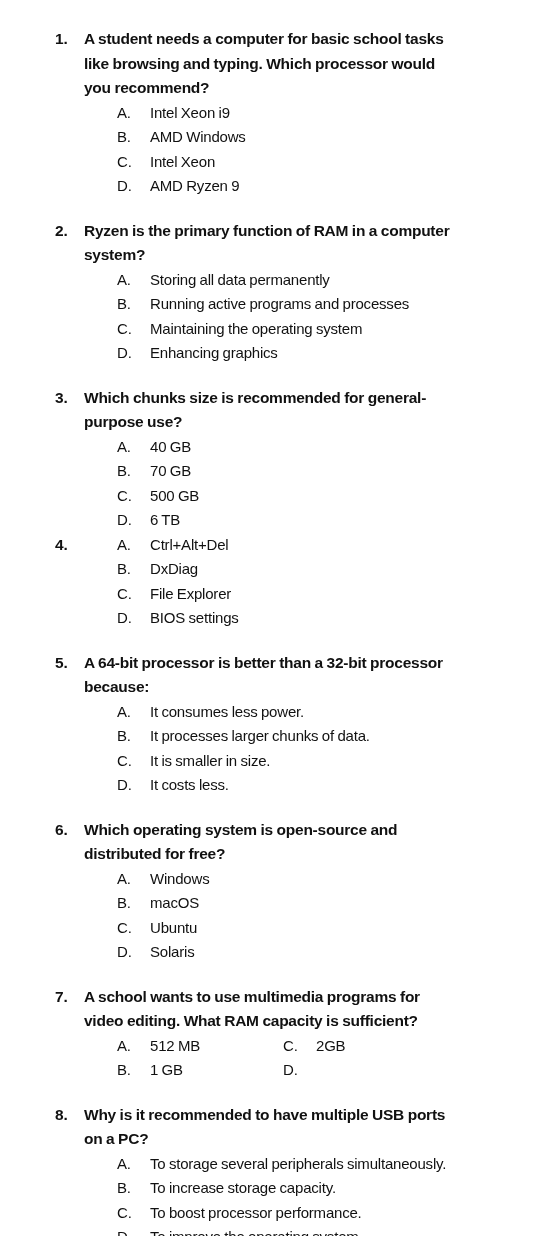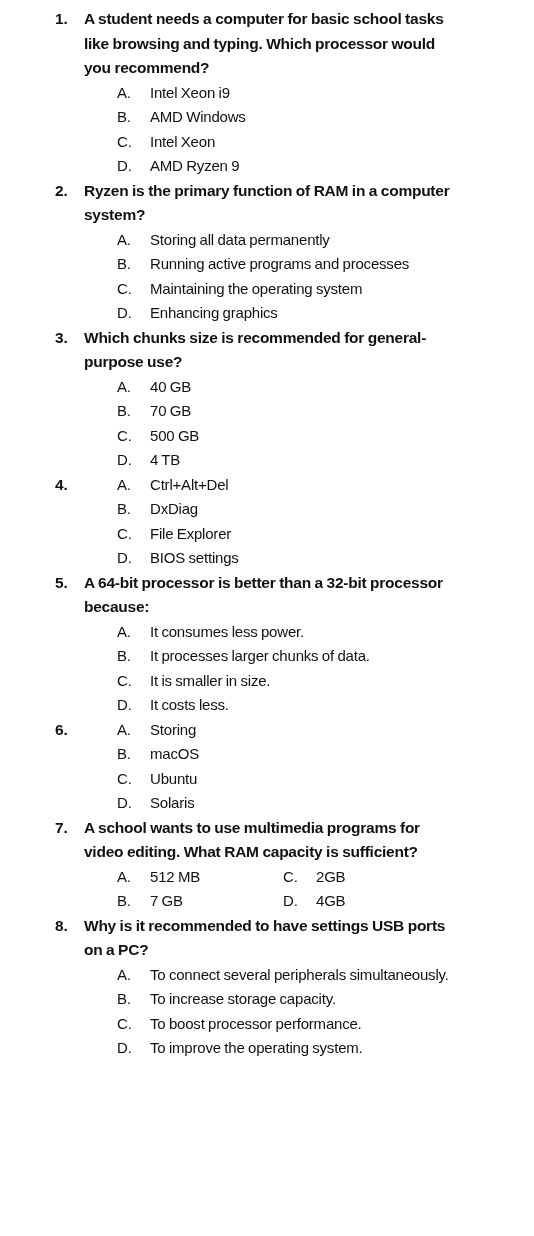--- a/index.html
+++ b/index.html
@@ -48,20 +48,21 @@
     white-space: nowrap;
   }
 
   .q-text {
     font-weight: bold;
     font-size: 15.5px;
     line-height: 24.5px;
     letter-spacing: -0.25px;
     width: 378px;
     word-spacing: -0.4px;
+    margin-top: 20px;
   }
 
   .opts {
     list-style: none;
     margin: 0;
     padding: 0;
   }
 
   .opt {
     position: relative;
@@ -161,21 +162,21 @@
           <li class="opt">
             <span class="opt-letter">B.</span>
             <span class="opt-text">70 GB</span>
           </li>
           <li class="opt">
             <span class="opt-letter">C.</span>
             <span class="opt-text">500 GB</span>
           </li>
           <li class="opt">
             <span class="opt-letter">D.</span>
-            <span class="opt-text">4 TB</span>
+            <span class="opt-text">6 TB</span>
           </li>
         </ul>
       </li>
       <li class="q-item">
         <span class="q-num">4.</span>
         <ul class="opts">
           <li class="opt">
             <span class="opt-letter">A.</span>
             <span class="opt-text">Ctrl+Alt+Del</span>
           </li>
@@ -210,24 +211,25 @@
             <span class="opt-text">It is smaller in size.</span>
           </li>
           <li class="opt">
             <span class="opt-letter">D.</span>
             <span class="opt-text">It costs less.</span>
           </li>
         </ul>
       </li>
       <li class="q-item">
         <span class="q-num">6.</span>
-        <ul class="opts">
-          <li class="opt">
-            <span class="opt-letter">A.</span>
-            <span class="opt-text">Storing</span>
+        <div class="q-text">Which operating system is open-source and distributed for free?</div>
+        <ul class="opts">
+          <li class="opt">
+            <span class="opt-letter">A.</span>
+            <span class="opt-text">Windows</span>
           </li>
           <li class="opt">
             <span class="opt-letter">B.</span>
             <span class="opt-text">macOS</span>
           </li>
           <li class="opt">
             <span class="opt-letter">C.</span>
             <span class="opt-text">Ubuntu</span>
           </li>
           <li class="opt">
@@ -239,39 +241,38 @@
       <li class="q-item">
         <span class="q-num">7.</span>
         <div class="q-text">A school wants to use multimedia programs for video editing. What RAM capacity is sufficient?</div>
         <ul class="opts two-col">
           <li class="opt">
             <span class="opt-letter">A.</span>
             <span class="opt-text">512 MB</span>
           </li>
           <li class="opt">
             <span class="opt-letter">B.</span>
-            <span class="opt-text">7 GB</span>
+            <span class="opt-text">1 GB</span>
           </li>
           <li class="opt">
             <span class="opt-letter">C.</span>
             <span class="opt-text">2GB</span>
           </li>
           <li class="opt">
             <span class="opt-letter">D.</span>
-            <span class="opt-text">4GB</span>
           </li>
         </ul>
       </li>
       <li class="q-item">
         <span class="q-num">8.</span>
-        <div class="q-text">Why is it recommended to have settings USB ports on a PC?</div>
-        <ul class="opts">
-          <li class="opt">
-            <span class="opt-letter">A.</span>
-            <span class="opt-text">To connect several peripherals simultaneously.</span>
+        <div class="q-text">Why is it recommended to have multiple USB ports on a PC?</div>
+        <ul class="opts">
+          <li class="opt">
+            <span class="opt-letter">A.</span>
+            <span class="opt-text">To storage several peripherals simultaneously.</span>
           </li>
           <li class="opt">
             <span class="opt-letter">B.</span>
             <span class="opt-text">To increase storage capacity.</span>
           </li>
           <li class="opt">
             <span class="opt-letter">C.</span>
             <span class="opt-text">To boost processor performance.</span>
           </li>
           <li class="opt">

